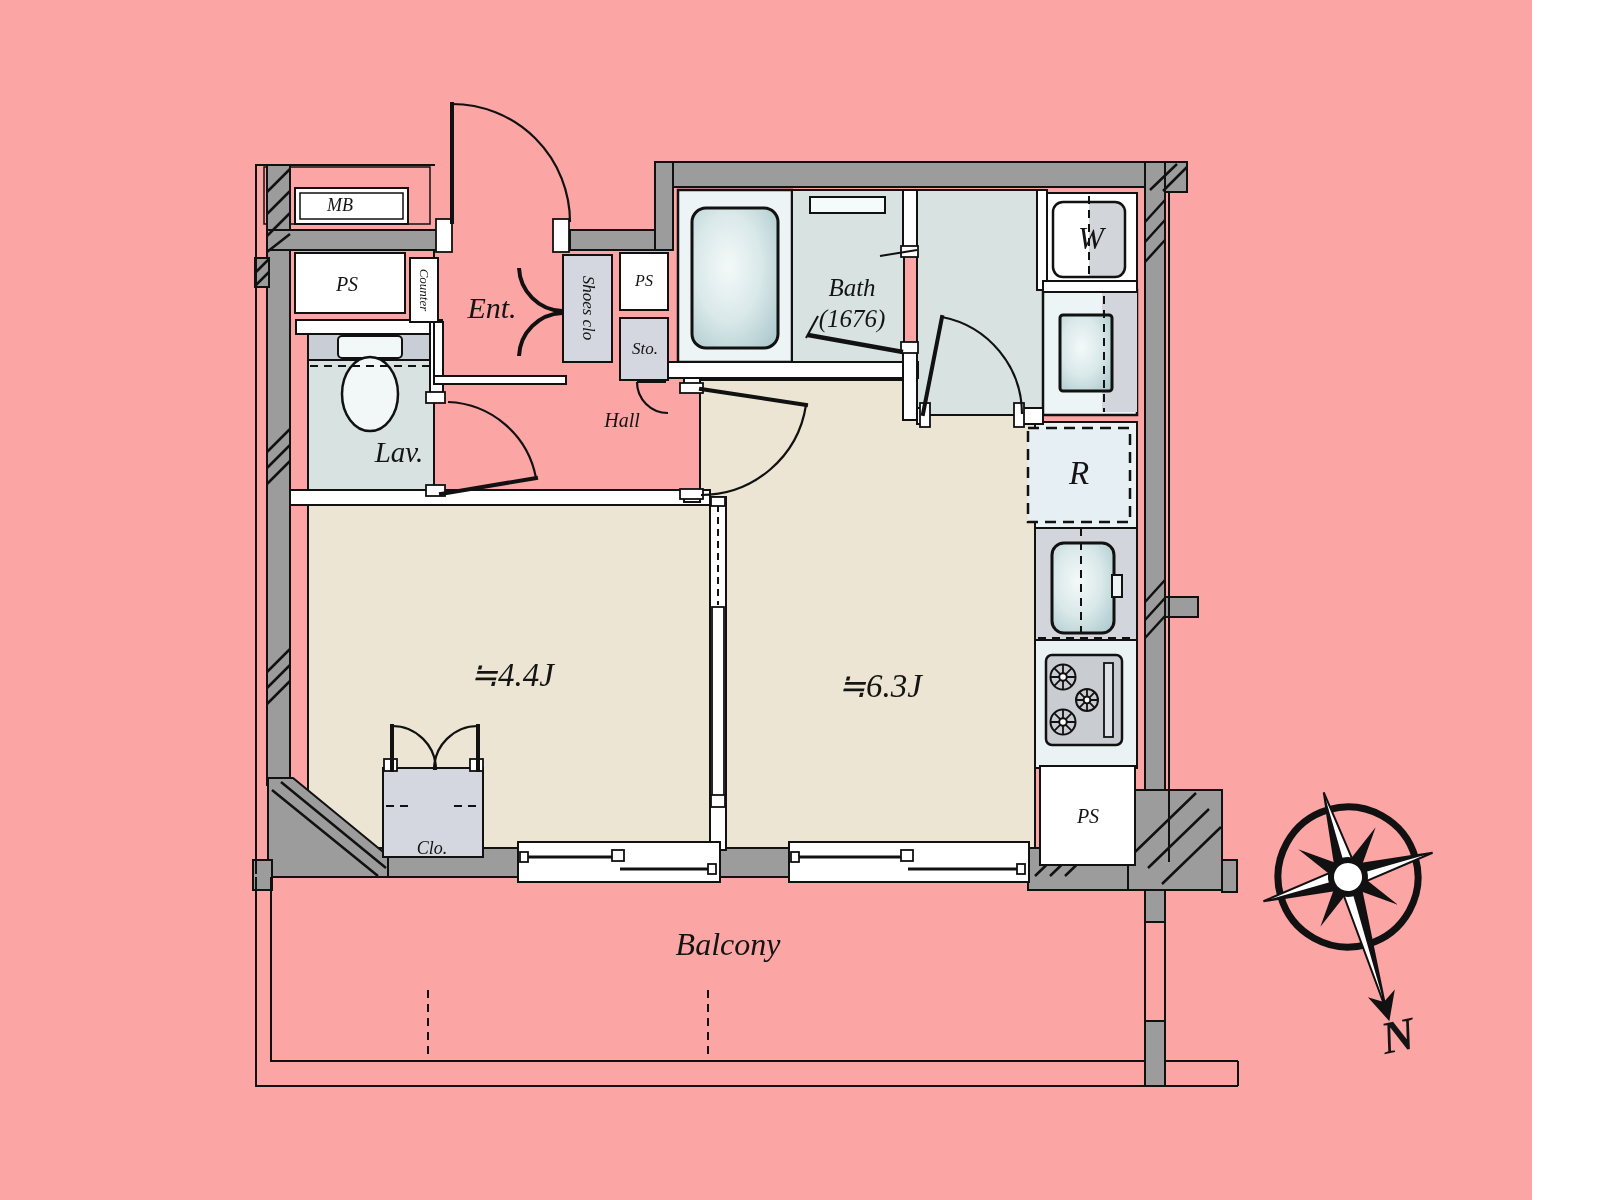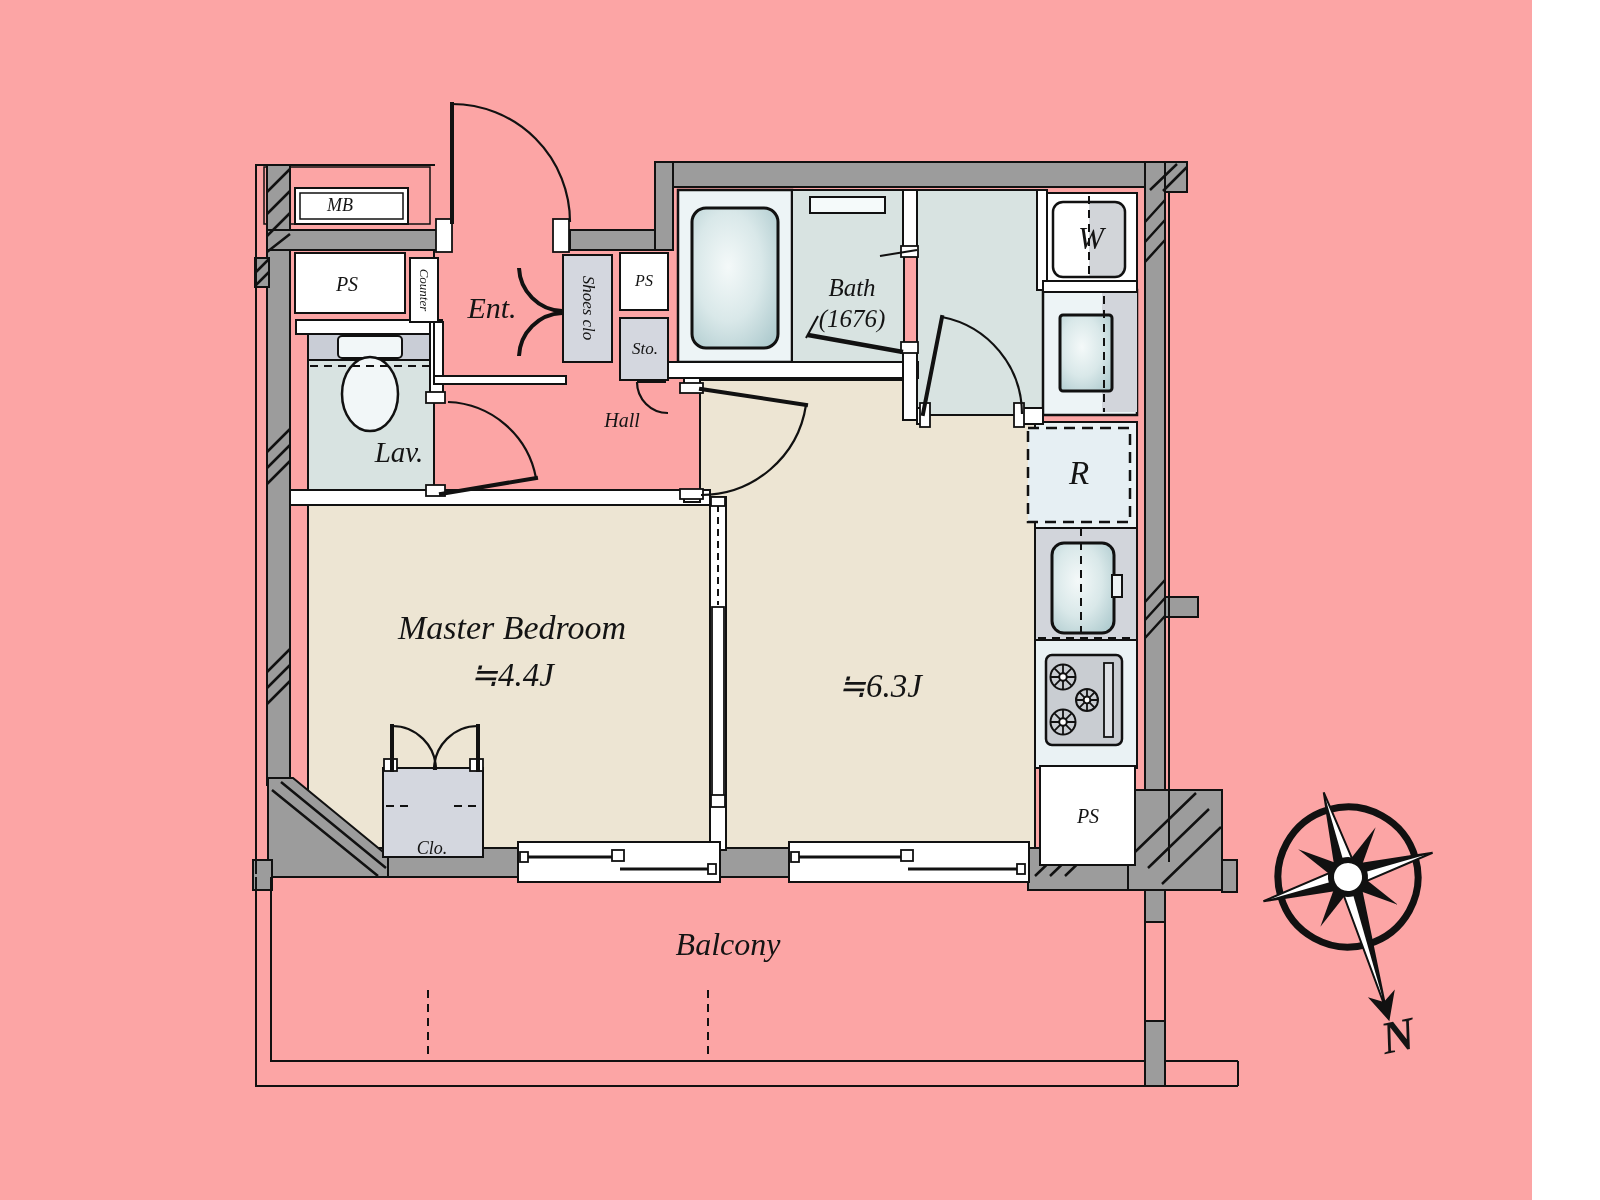--- a/index.html
+++ b/index.html
@@ -321,21 +321,20 @@
 
 <div class="lbl" style="left:852px;top:274px;font-size:25px;margin-top:29px;">
   <span>Bath</span><br>
   <span>(1676)</span>
 </div>
 
 
 <div class="lbl" style="left:1091px;top:239px;font-size:31px;">W</div>
 <div class="lbl" style="left:1079px;top:474px;font-size:33px;">R</div>
 
-<div class="lbl" style="left:512px;top:628px;font-size:34px;">Master Bedroom</div>
 <div class="lbl amount" style="left:512px;top:676px;font-size:33px;">≒4.4J</div>
 
 <div class="lbl amount" style="left:880px;top:687px;font-size:33px;">≒6.3J</div>
 
 <div class="lbl" style="left:432px;top:848px;font-size:18px;">Clo.</div>
 <div class="lbl" style="left:1088px;top:816px;font-size:20px;">PS</div>
 <div class="lbl" style="left:716px;top:944px;font-size:32px;margin-left:12px;">Balcony</div>
 <div class="lbl" style="left:1398px;top:1036px;font-size:46px;font-weight:bold;transform:translate(-50%,-50%) rotate(-12deg);">N</div>
 
 </div>

